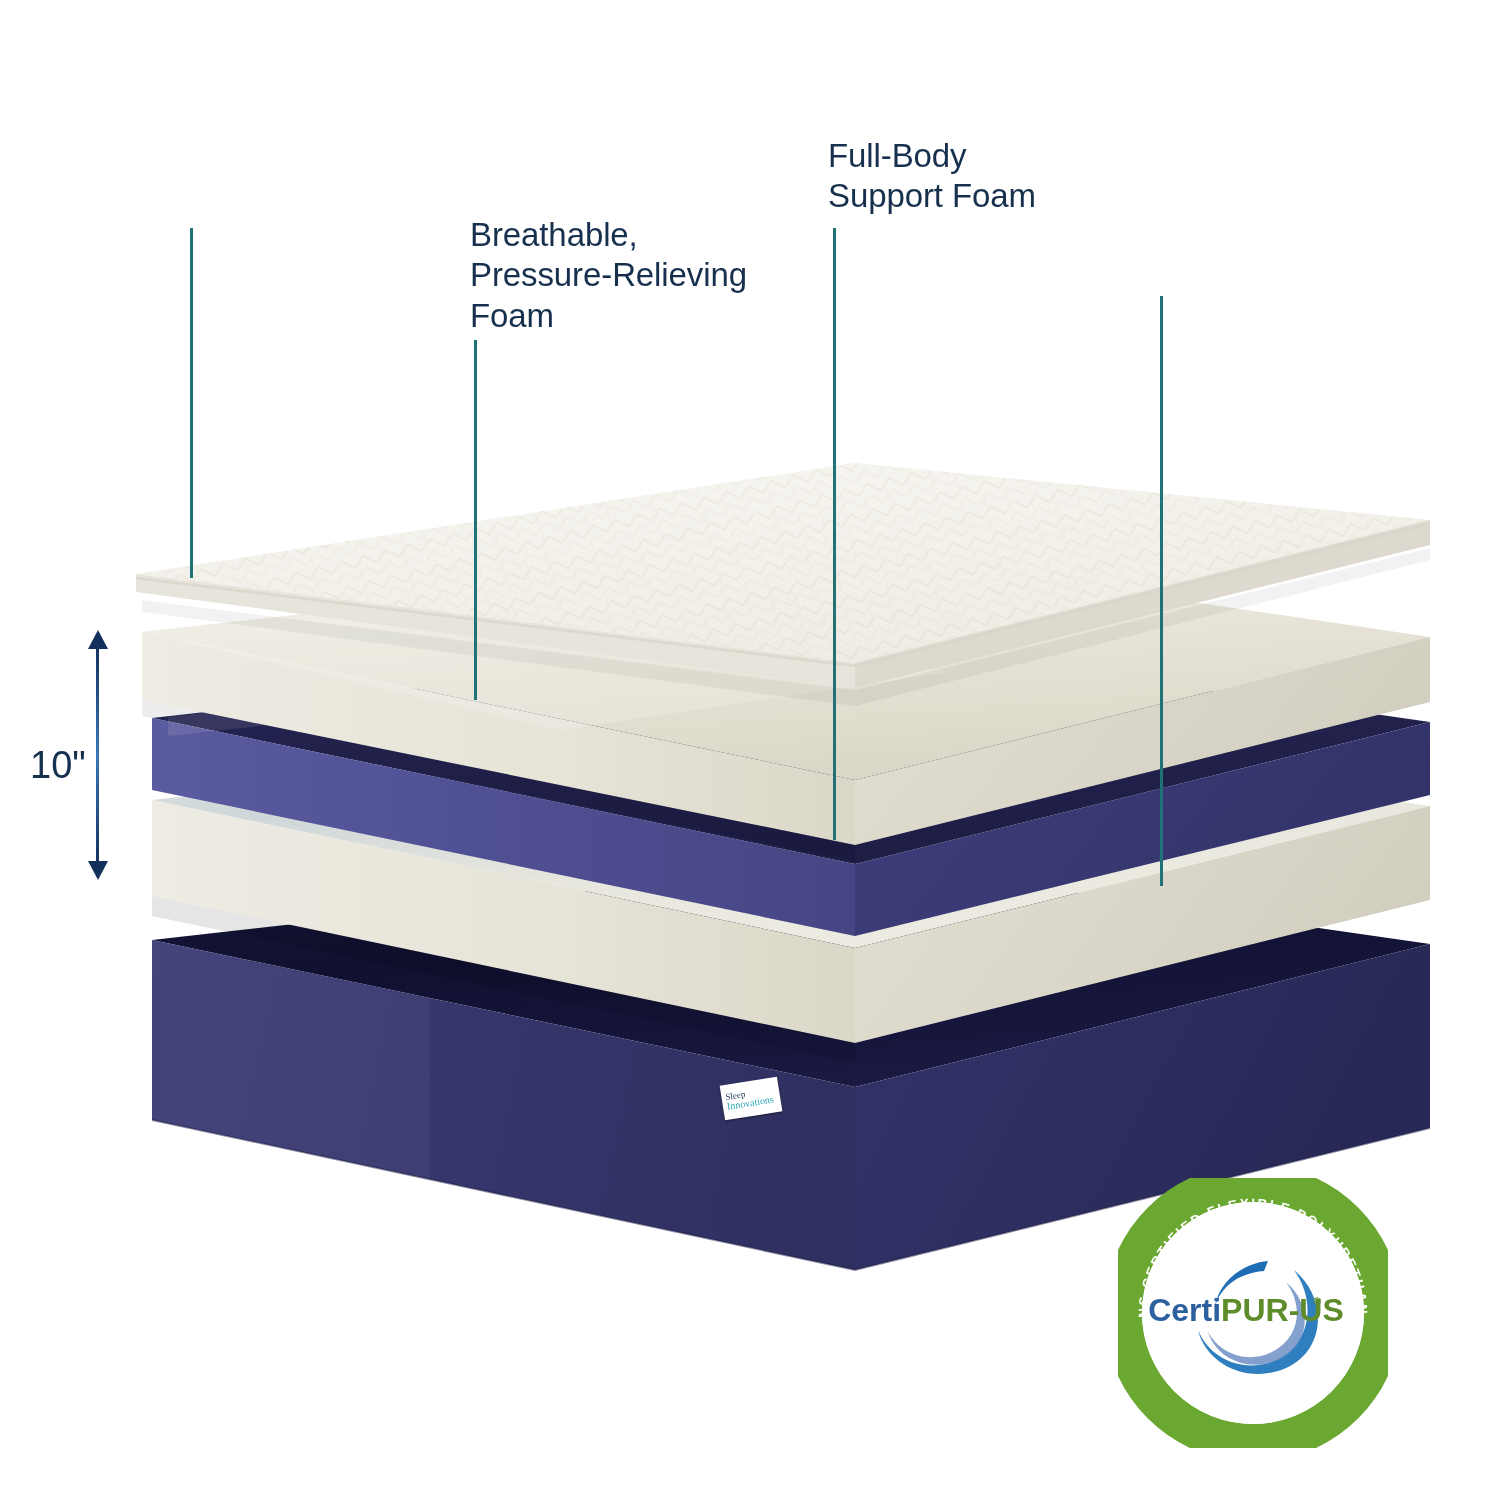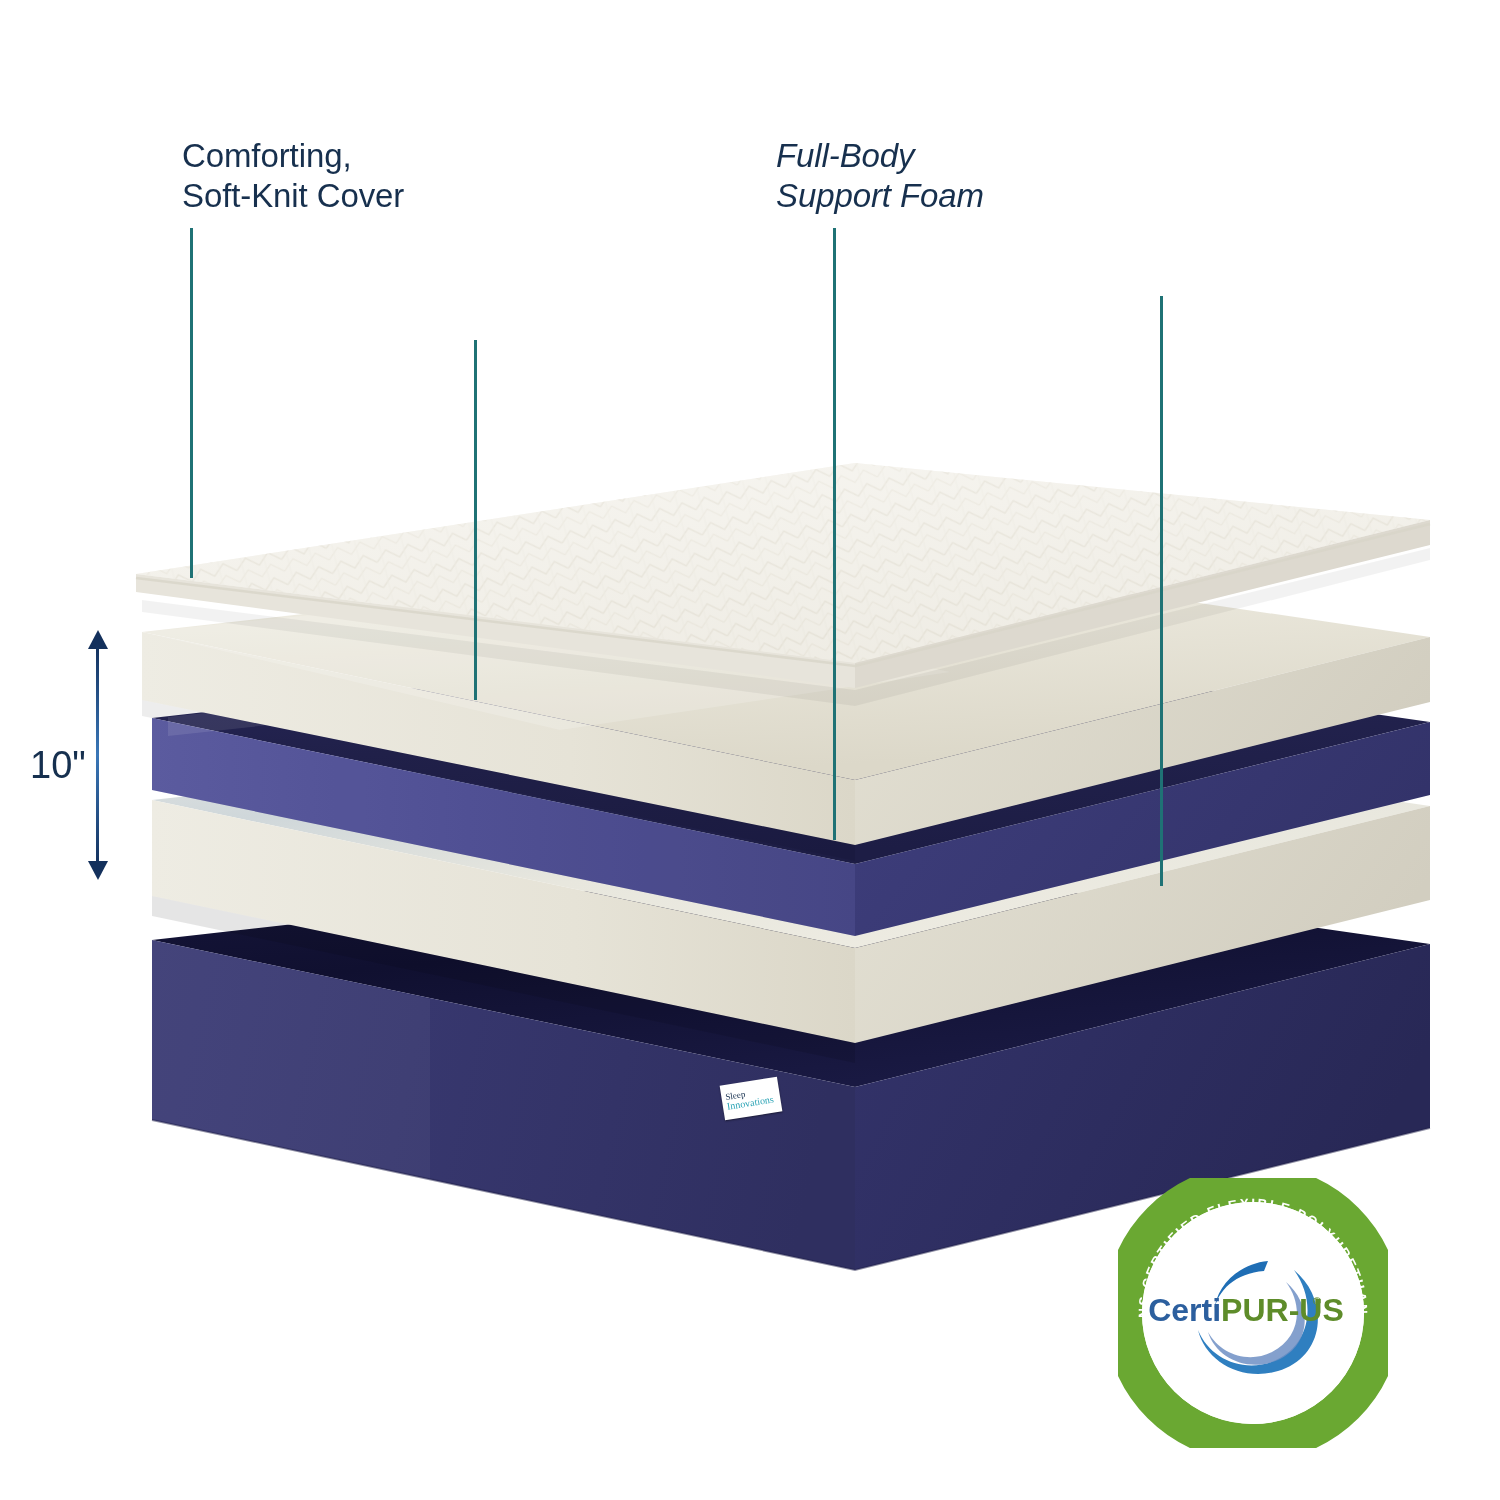--- a/index.html
+++ b/index.html
@@ -17,21 +17,21 @@
     position:absolute;
     color:#17304e;
     font-size:33px;
     line-height:1.22;
     font-weight:400;
     letter-spacing:-0.1px;
     white-space:pre-line;
   }
   #lbl-cover   {left:182px; top:136px;}
   #lbl-breath  {left:470px; top:215px;}
-  #lbl-full    {left:776px; top:136px;font-style:italic;}
+  #lbl-full    {left:828px; top:136px;}
   #lbl-durable {left:1152px;top:206px;}
 
   
   .leader{position:absolute;width:3px;background:#1f7275;}
   #ld1{left:190px; top:228px; height:350px;}
   #ld2{left:474px; top:340px; height:360px;}
   #ld3{left:833px; top:228px; height:612px;}
   #ld4{left:1160px;top:296px; height:590px;}
 
   
@@ -197,22 +197,23 @@
     </g>
 
   </svg>
   </div>
 
   <div class="leader" id="ld1"></div>
   <div class="leader" id="ld2"></div>
   <div class="leader" id="ld3"></div>
   <div class="leader" id="ld4"></div>
 
-  <div class="label" id="lbl-cover">Comforting,
-Soft-Knit Cover</div>
+  <div class="label" id="lbl-breath">Breathable,
+Pressure-Relieving
+Foam</div>
   <div class="label" id="lbl-full">Full-Body
 Support Foam</div>
 
   <div id="dim">
     <div class="head up"></div>
     <div class="shaft"></div>
     <div class="head dn"></div>
   </div>
   <div id="dim-text">10"</div>
 

